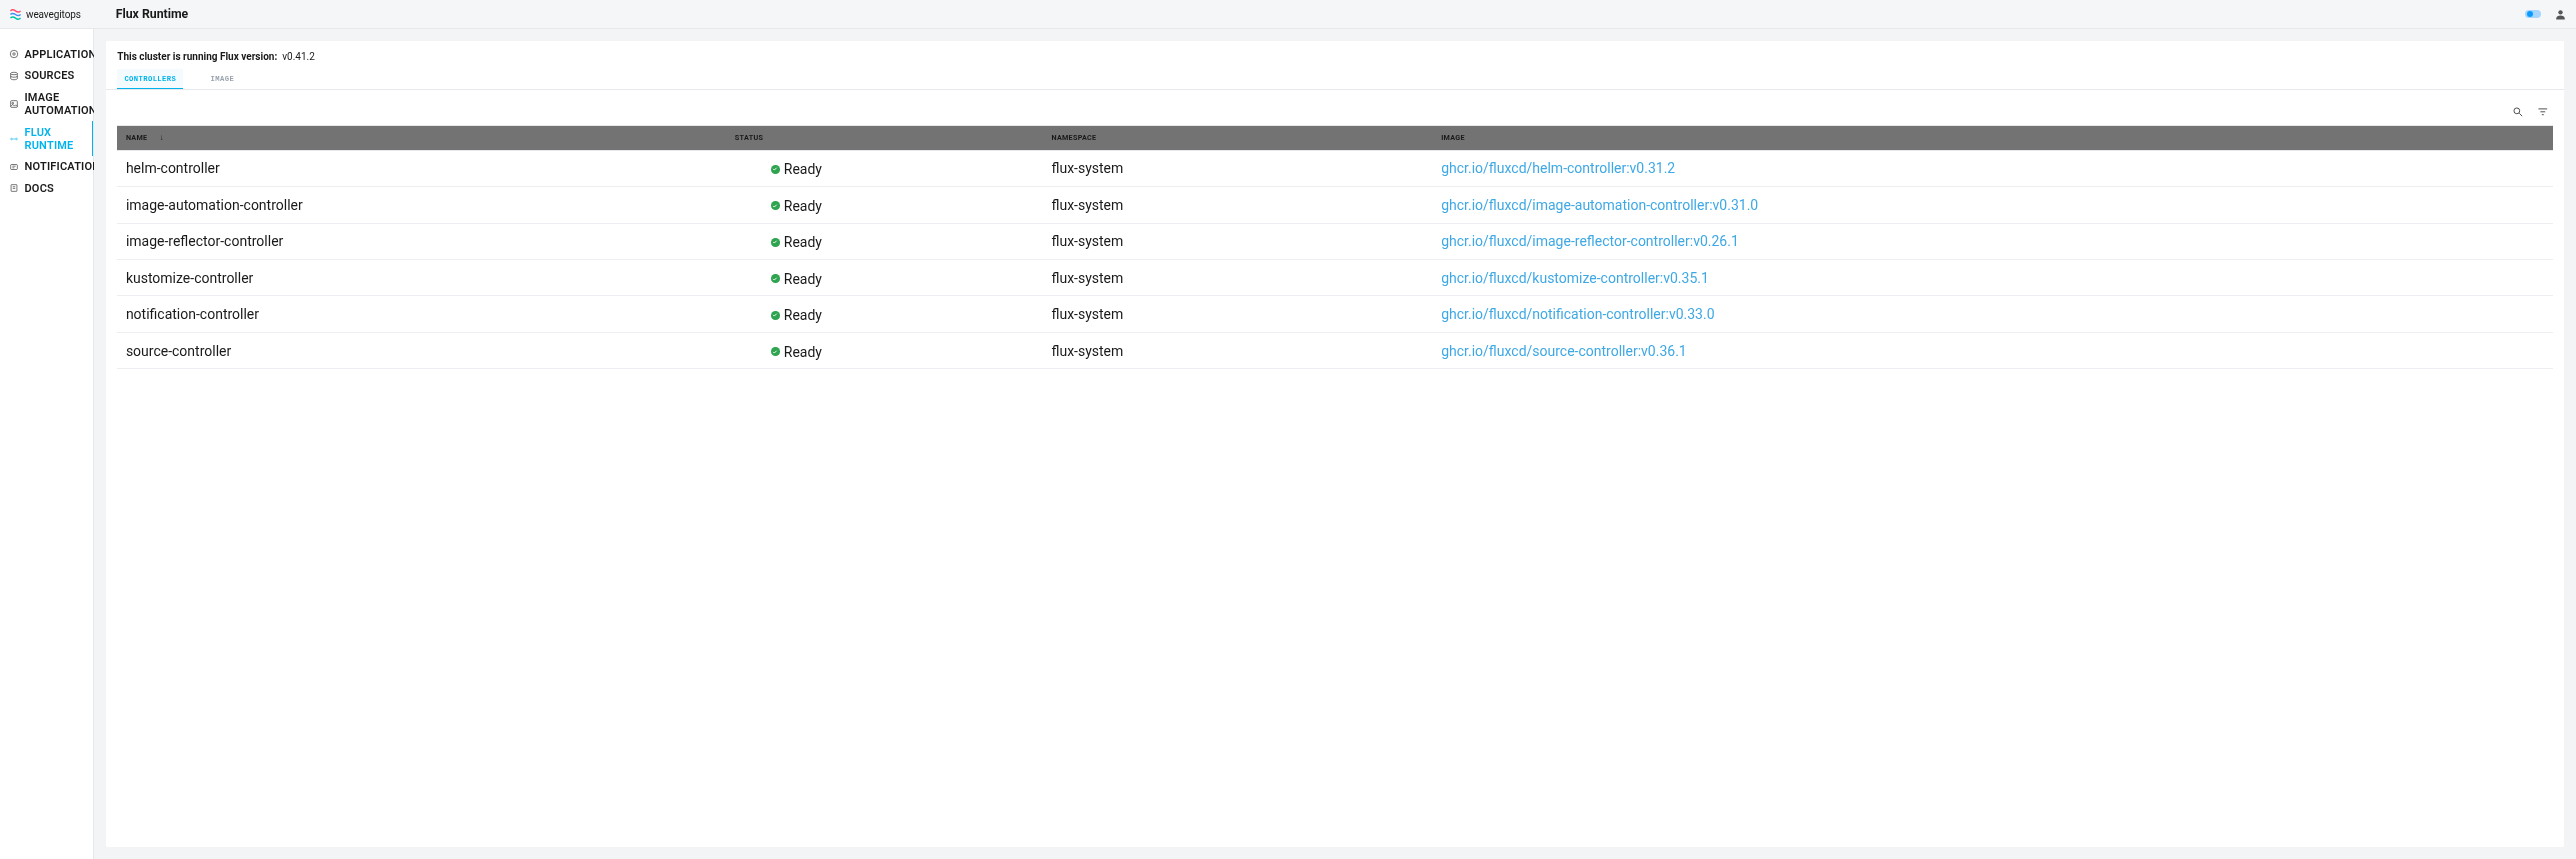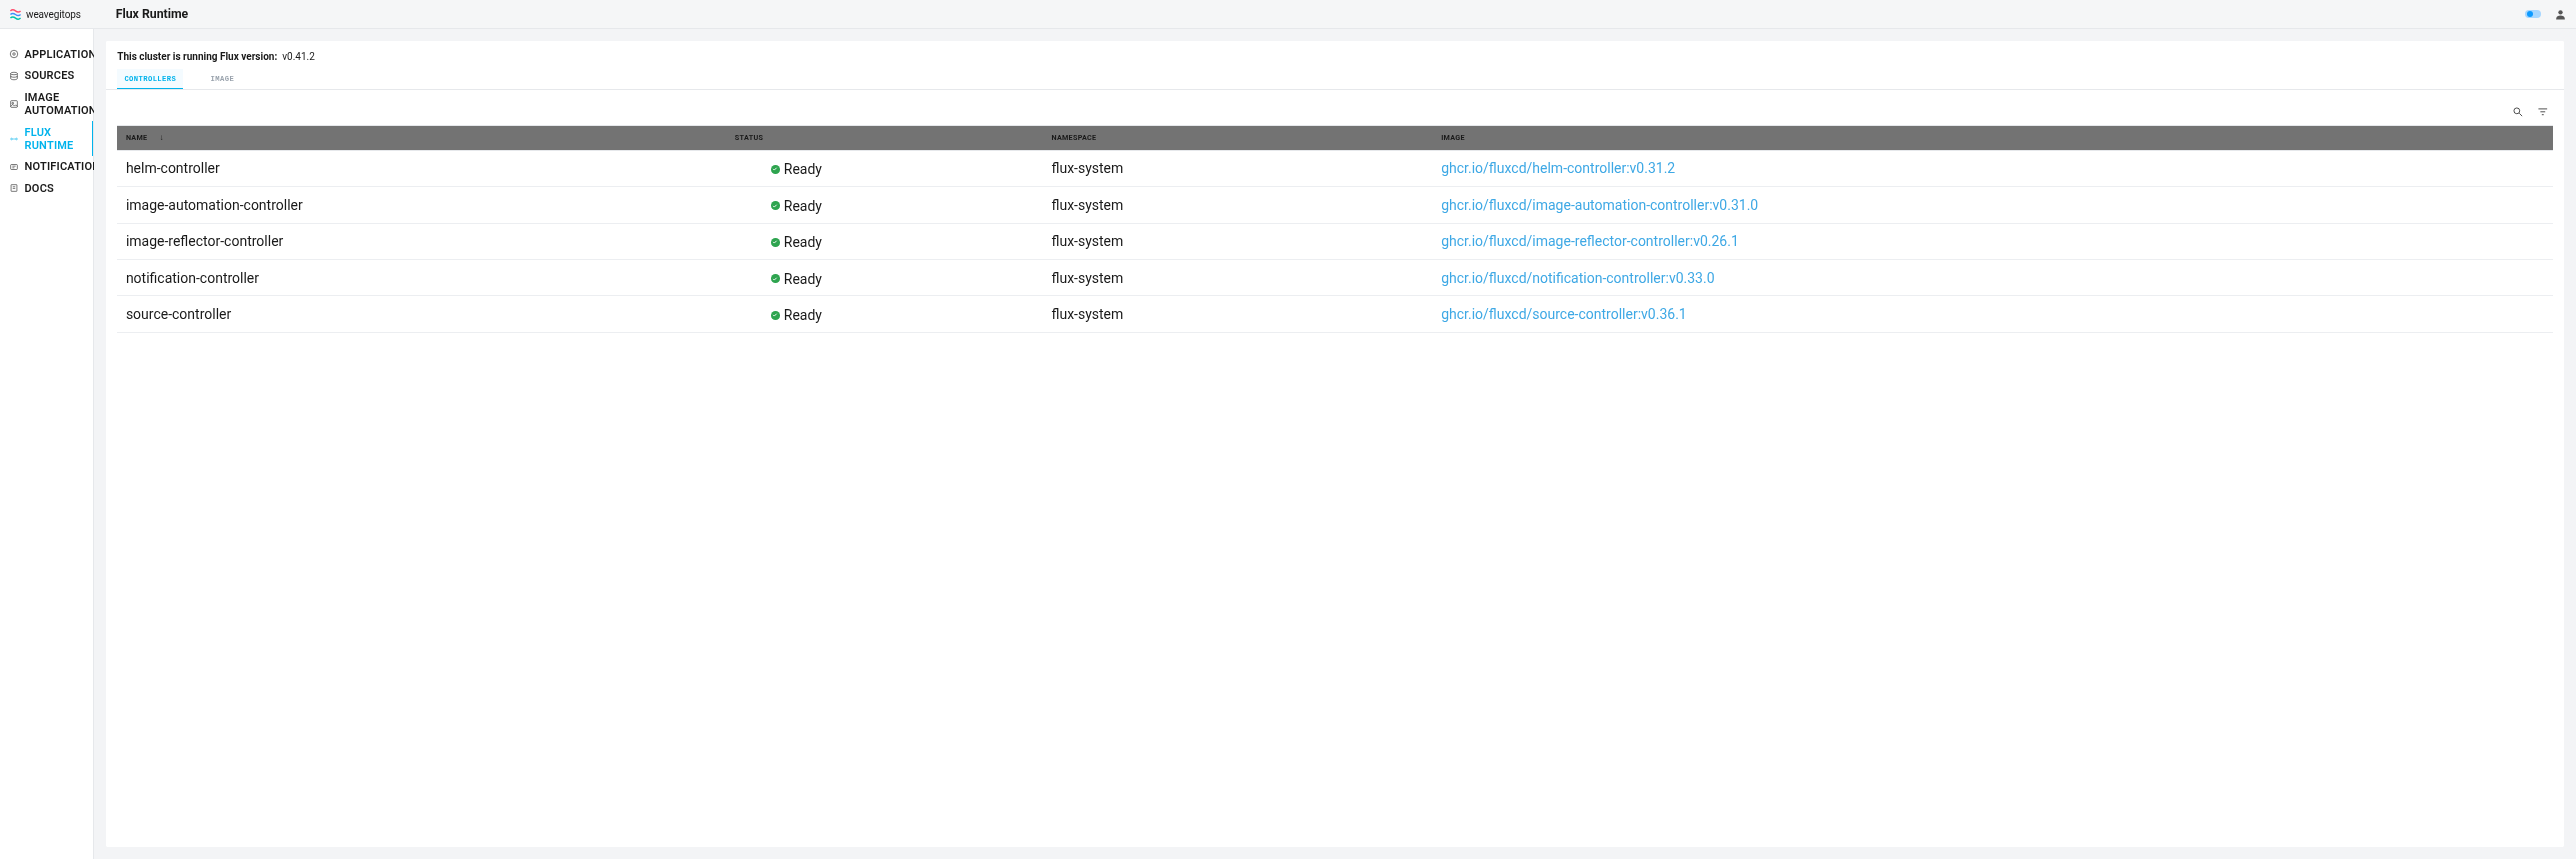--- a/index.html
+++ b/index.html
@@ -304,20 +304,33 @@
                     <svg viewBox="0 0 10 10">
                       <path d="M2 5l2 2 4-4" stroke="#fff" stroke-width="1.6" fill="none"></path>
                     </svg>
                   </span>
                   <span>Ready</span>
                 </span></td>
               <td>flux-system</td>
               <td><a href="#" class="image-link">ghcr.io/fluxcd/image-reflector-controller:v0.26.1</a></td>
             </tr>
             <tr>
+              <td>kustomize-controller</td>
+              <td><span class="status-cell">
+                  <span class="status-dot">
+                    <svg viewBox="0 0 10 10">
+                      <path d="M2 5l2 2 4-4" stroke="#fff" stroke-width="1.6" fill="none"></path>
+                    </svg>
+                  </span>
+                  <span>Ready</span>
+                </span></td>
+              <td>flux-system</td>
+              <td><a href="#" class="image-link">ghcr.io/fluxcd/kustomize-controller:v0.35.1</a></td>
+            </tr>
+            <tr>
               <td>notification-controller</td>
               <td><span class="status-cell">
                   <span class="status-dot">
                     <svg viewBox="0 0 10 10">
                       <path d="M2 5l2 2 4-4" stroke="#fff" stroke-width="1.6" fill="none"></path>
                     </svg>
                   </span>
                   <span>Ready</span>
                 </span></td>
               <td>flux-system</td>

